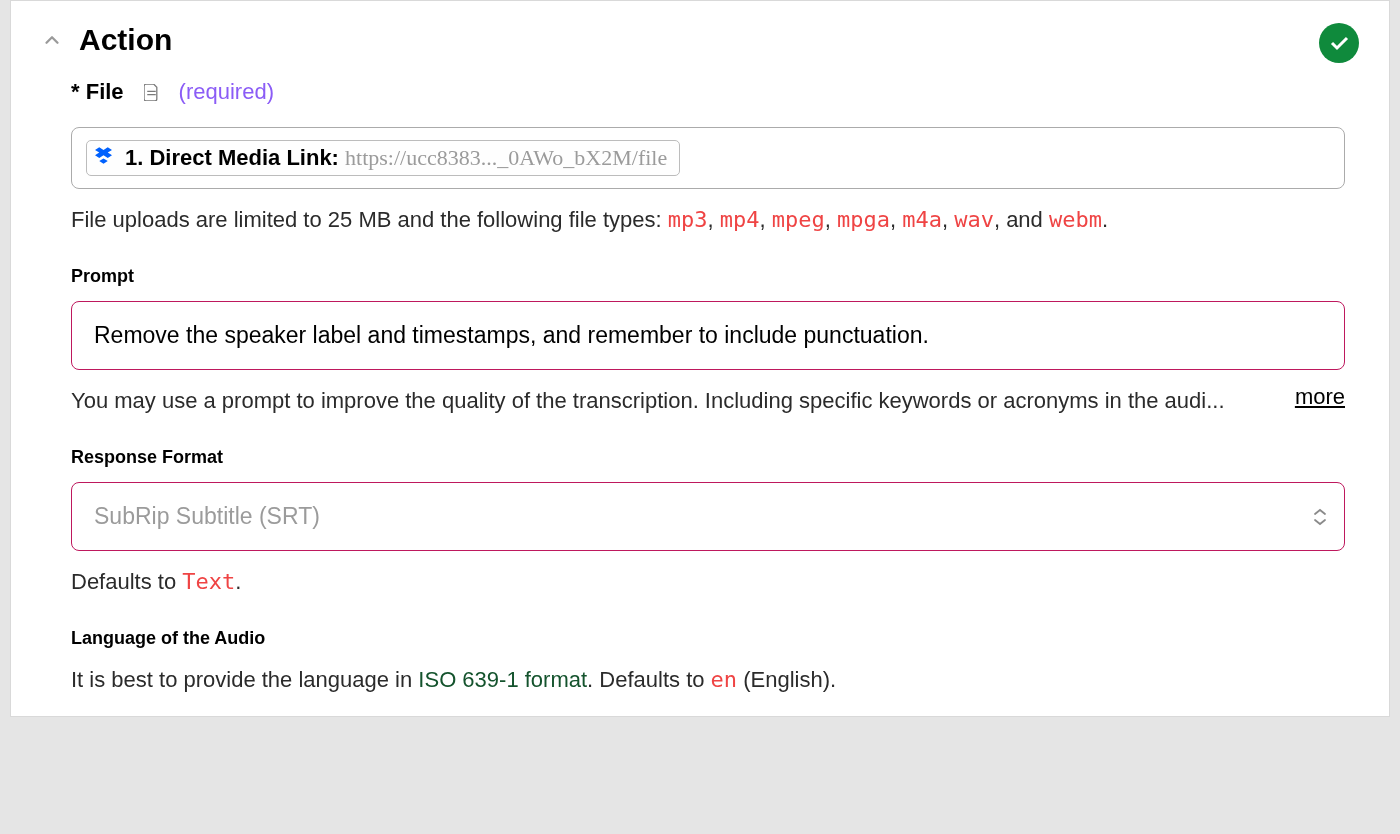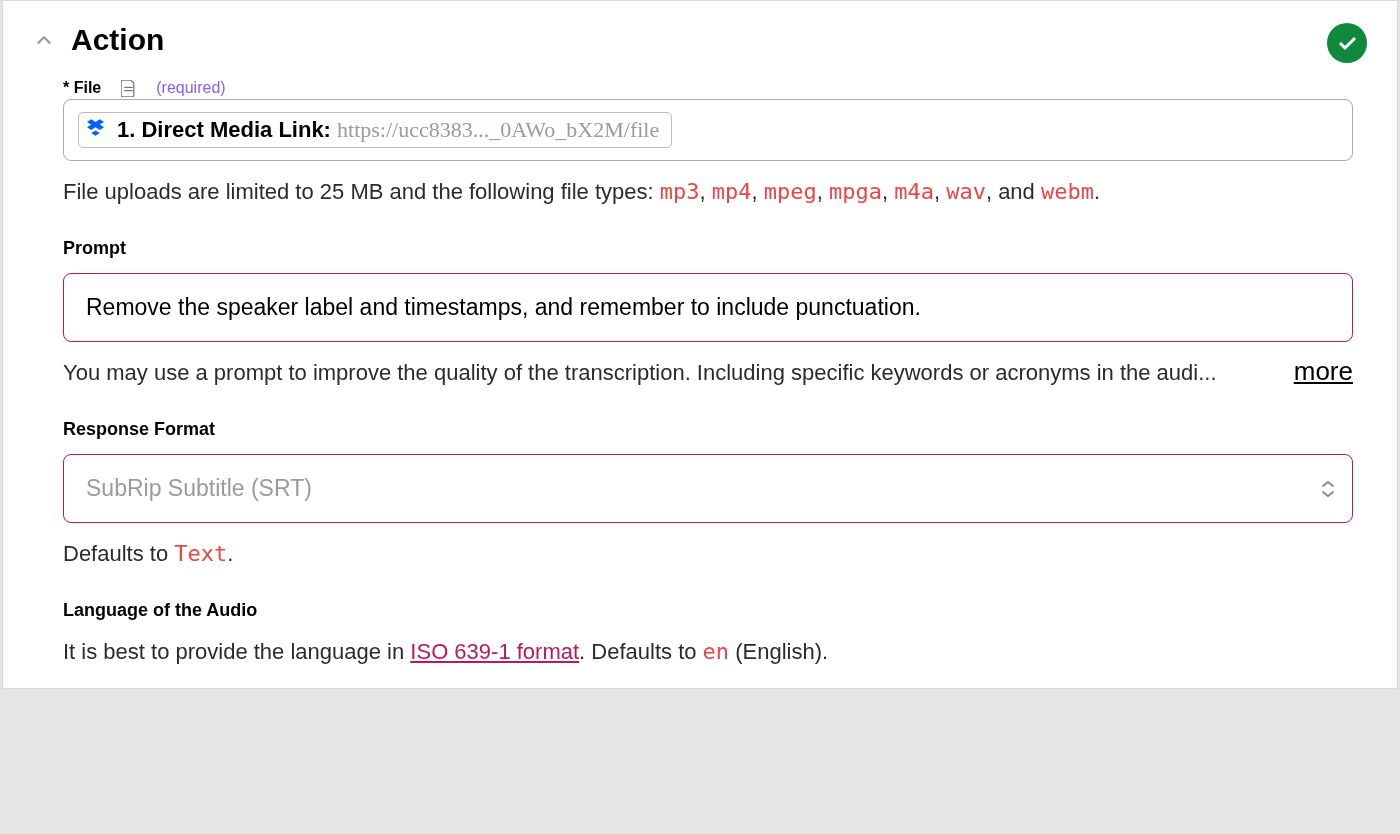--- a/index.html
+++ b/index.html
@@ -1,49 +1,49 @@
 <!DOCTYPE html>
 <html><head>
   <meta charset="utf-8">
   <style>
     * { box-sizing: border-box; margin: 0; padding: 0; }
     body { font-family: -apple-system, BlinkMacSystemFont, "Segoe UI", Helvetica, Arial, sans-serif; background: #e5e5e5; color: #000; }
-    .outer { padding: 0 2px; }
+    .outer { padding: 0 10px; }
     .panel { background: #fff; border: 1px solid #d9d9d9; border-top: none; padding: 0 0 10px 0; }
     .panel-inner-top { border-top: 1px solid #d9d9d9; margin-top: 0; }
     .header { display: flex; align-items: center; padding: 22px 30px 22px 30px; position: relative; }
     .chevron { margin-right: 16px; display: inline-flex; align-items: center; justify-content: center; color: #9a9a9a; cursor: pointer; }
     .chevron svg { width: 22px; height: 22px; }
     .header h1 { font-size: 30px; font-weight: 700; }
     .status-check { position: absolute; right: 30px; top: 22px; width: 40px; height: 40px; background: #0f8a3c; border-radius: 50%; display: flex; align-items: center; justify-content: center; }
     .status-check svg { width: 24px; height: 24px; stroke: #fff; stroke-width: 3; fill: none; }
     .content { padding: 0 44px 0 60px; }
     .field { margin-bottom: 30px; }
-    .label-row { font-size: 16px; margin-bottom: 2px; display: flex; align-items: center; gap: 20px; }
+    .label-row { font-size: 22px; margin-bottom: 22px; display: flex; align-items: center; gap: 20px; }
     .label-row .bold { font-weight: 700; }
     .doc-icon { display: inline-flex; align-items: center; color: #7a7a7a; }
     .doc-icon svg { width: 15px; height: 17px; }
     .required { color: #8b5cf6; font-weight: 400; }
     .input-box { border: 1px solid #ababab; border-radius: 8px; padding: 12px 14px; background: #fff; }
     .chip { display: inline-flex; align-items: center; gap: 10px; border: 1px solid #bcbcbc; border-radius: 5px; padding: 4px 12px 4px 8px; background: #fefefe; font-size: 22px; }
     .dropbox-icon svg { width: 20px; height: 18px; fill: #0061fe; }
     .chip .label { font-weight: 700; }
     .chip .url { color: #9b9b9b; font-weight: 400; font-family: Liberation Serif, serif; }
     .help { font-size: 22px; color: #2b2b2b; margin-top: 14px; line-height: 1.5; }
     .code { font-family: ui-monospace, SFMono-Regular, Menlo, Consolas, monospace; color: #ef4444; }
     .field-label { font-size: 18px; font-weight: 700; margin-bottom: 14px; }
     .text-input { width: 100%; border: 1px solid #be185d; border-radius: 8px; padding: 20px 22px; font-size: 23px; color: #000; background: #fff; }
     .help-row { display: flex; justify-content: space-between; align-items: flex-start; margin-top: 14px; }
     .help-row .help { margin-top: 0; flex: 1; white-space: nowrap; overflow: hidden; text-overflow: ellipsis; }
-    .more-link { text-decoration: underline; color: #000; font-size: 26px; flex-shrink: 0; cursor: pointer; text-align: center; }
+    .more-link { text-decoration: underline; color: #000; font-size: 22px; flex-shrink: 0; cursor: pointer; text-align: center; }
     .select { position: relative; }
     .select .text-input { color: #9b9b9b; padding-right: 50px; }
     .select-arrows { position: absolute; right: 18px; top: 50%; transform: translateY(-50%); display: flex; flex-direction: column; gap: 2px; color: #8a8a8a; }
     .select-arrows svg { width: 14px; height: 8px; }
-    .link { text-decoration: underline; color: #be185d; cursor: pointer; }
+    .link { color: #14532d; cursor: pointer; }
     input::placeholder { color: #9b9b9b; }
   </style>
 </head>
 <body>
 
 <div class="outer">
   <div class="panel">
     <div class="panel-inner-top"></div>
     <div class="header">
       <span class="chevron">

